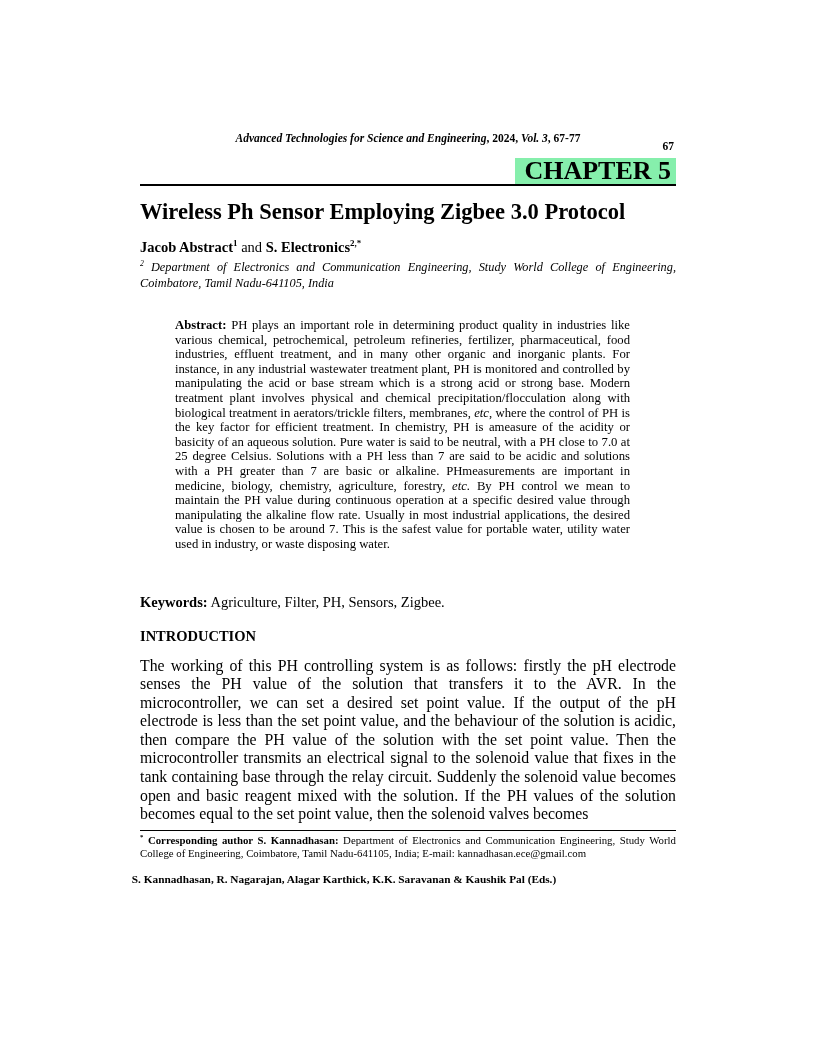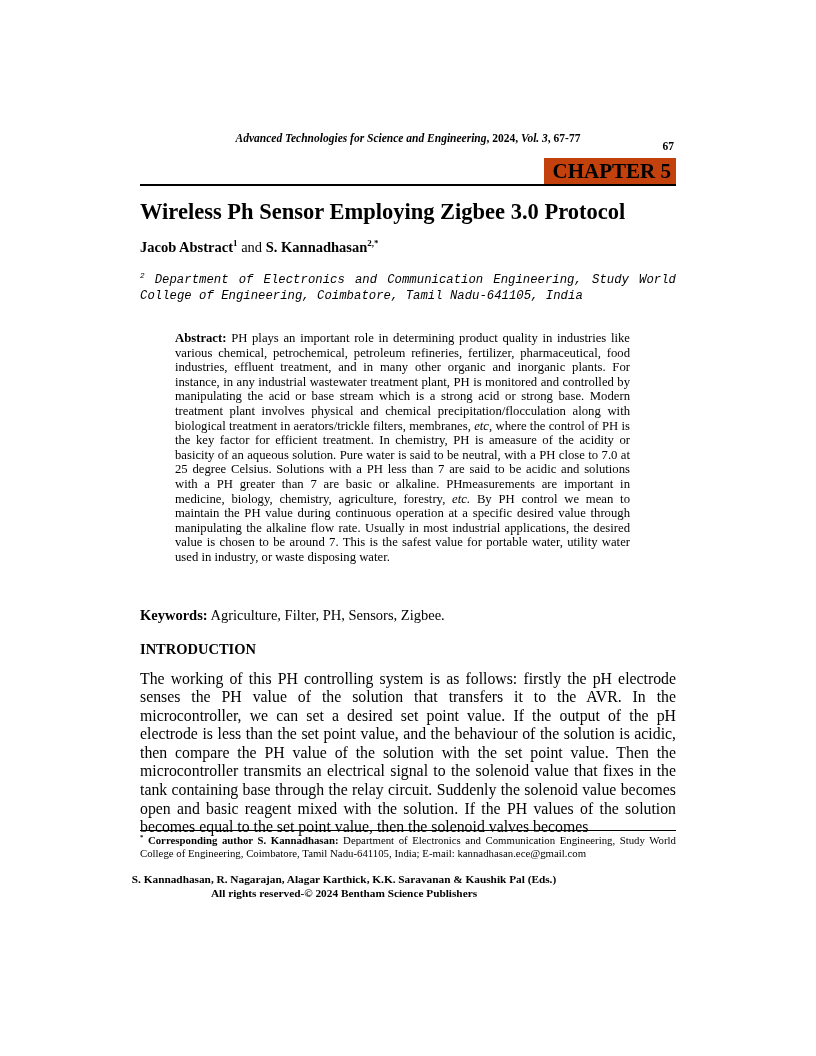--- a/index.html
+++ b/index.html
@@ -33,37 +33,37 @@
   .rh-center  { text-align:center; }
   .rh-pagenum { position:absolute; right:2px; top:8px; }
 
   .chapter-row {
     margin-top:13px;
     border-bottom:2.5px solid #000;
     text-align:right;
   }
   .chapter-label {
     display:inline-block;
-    background:#c2410c;
+    background:#86efac;
     font-weight:bold;
-    font-size:21px;
+    font-size:26px;
     line-height:22px;
     padding:2px 5px 2px 9px;
   }
 
   .title {
     margin-top:13px;
     font-size:22.5px;
     line-height:26px;
     font-weight:bold;
   }
   .authors { margin-top:13px; font-size:14.5px; line-height:18px; }
   .affil   { font-size:12.3px; font-style:italic; line-height:15.5px; }
   .affil-1 { margin-top:9px; }
-  .affil-2 { margin-top:17px; text-align:justify;font-family:Liberation Mono, monospace; }
+  .affil-2 { margin-top:4px; text-align:justify; }
 
   .abstract {
     margin:27px 46px 0 35px;
     font-size:12.7px;
     line-height:14.6px;
     text-align:justify;
   }
   .keywords { margin-top:41px; font-size:14.5px; line-height:18px; }
   .section  { margin-top:16px; font-size:14.5px; line-height:18px; font-weight:bold; }
   .body-para {
@@ -103,34 +103,33 @@
       <div class="rh-center"><span class="bi">Advanced Technologies for Science and Engineering</span><span class="b">, 2024, </span><span class="bi">Vol. 3</span><span class="b">, 67-77</span></div>
       <div class="rh-pagenum">67</div>
     </div>
 
     <div class="chapter-row">
       <span class="chapter-label">CHAPTER 5</span>
     </div>
 
     <h1 class="title">Wireless Ph Sensor Employing Zigbee 3.0 Protocol</h1>
 
-    <div class="authors"><span class="b">Jacob Abstract</span><sup class="b">1</sup><span> and </span><span class="b">S. Kannadhasan</span><sup class="b">2,*</sup></div>
+    <div class="authors"><span class="b">Jacob Abstract</span><sup class="b">1</sup><span> and </span><span class="b">S. Electronics</span><sup class="b">2,*</sup></div>
 
 
     <p class="affil affil-2"><sup>2</sup><span> Department of Electronics and Communication Engineering, Study World College of Engineering, Coimbatore, Tamil Nadu-641105, India</span></p>
 
     <p class="abstract"><span class="b">Abstract:</span><span> PH plays an important role in determining product quality in industries like various chemical, petrochemical, petroleum refineries, fertilizer, pharmaceutical, food industries, effluent treatment, and in many other organic and inorganic plants. For instance, in any industrial wastewater treatment plant, PH is monitored and controlled by manipulating the acid or base stream which is a strong acid or strong base. Modern treatment plant involves physical and chemical precipitation/flocculation along with biological treatment in aerators/trickle filters, membranes, </span><span class="i">etc</span><span>, where the control of PH is the key factor for efficient treatment. In chemistry, PH is ameasure of the acidity or basicity of an aqueous solution. Pure water is said to be neutral, with a PH close to 7.0 at 25 degree Celsius. Solutions with a PH less than 7 are said to be acidic and solutions with a PH greater than 7 are basic or alkaline. PHmeasurements are important in medicine, biology, chemistry, agriculture, forestry, </span><span class="i">etc.</span><span> By PH control we mean to maintain the PH value during continuous operation at a specific desired value through manipulating the alkaline flow rate. Usually in most industrial applications, the desired value is chosen to be around 7. This is the safest value for portable water, utility water used in industry, or waste disposing water.</span></p>
 
     <p class="keywords"><span class="b">Keywords:</span><span> Agriculture, Filter, PH, Sensors, Zigbee.</span></p>
 
     <h2 class="section">INTRODUCTION</h2>
 
     <p class="body-para">The working of this PH controlling system is as follows: firstly the pH electrode senses the PH value of the solution that transfers it to the AVR. In the microcontroller, we can set a desired set point value. If the output of the pH electrode is less than the set point value, and the behaviour of the solution is acidic, then compare the PH value of the solution with the set point value. Then the microcontroller transmits an electrical signal to the solenoid value that fixes in the tank containing base through the relay circuit. Suddenly the solenoid value becomes open and basic reagent mixed with the solution. If the PH values of the solution becomes equal to the set point value, then the solenoid valves becomes</p>
 
   </div>
 
   <div class="footnote"><sup class="b">*</sup><span class="b"> Corresponding author S. Kannadhasan:</span><span> Department of Electronics and Communication Engineering, Study World College of Engineering, Coimbatore, Tamil Nadu-641105, India; E-mail: kannadhasan.ece@gmail.com</span></div>
 
   <div class="page-footer">
     <div>S. Kannadhasan, R. Nagarajan, Alagar Karthick, K.K. Saravanan &amp; Kaushik Pal (Eds.)</div>
-    <div>All rights reserved-© 2024 Bentham Science Publishers</div>
   </div>
 </div>
 
 </body></html>

